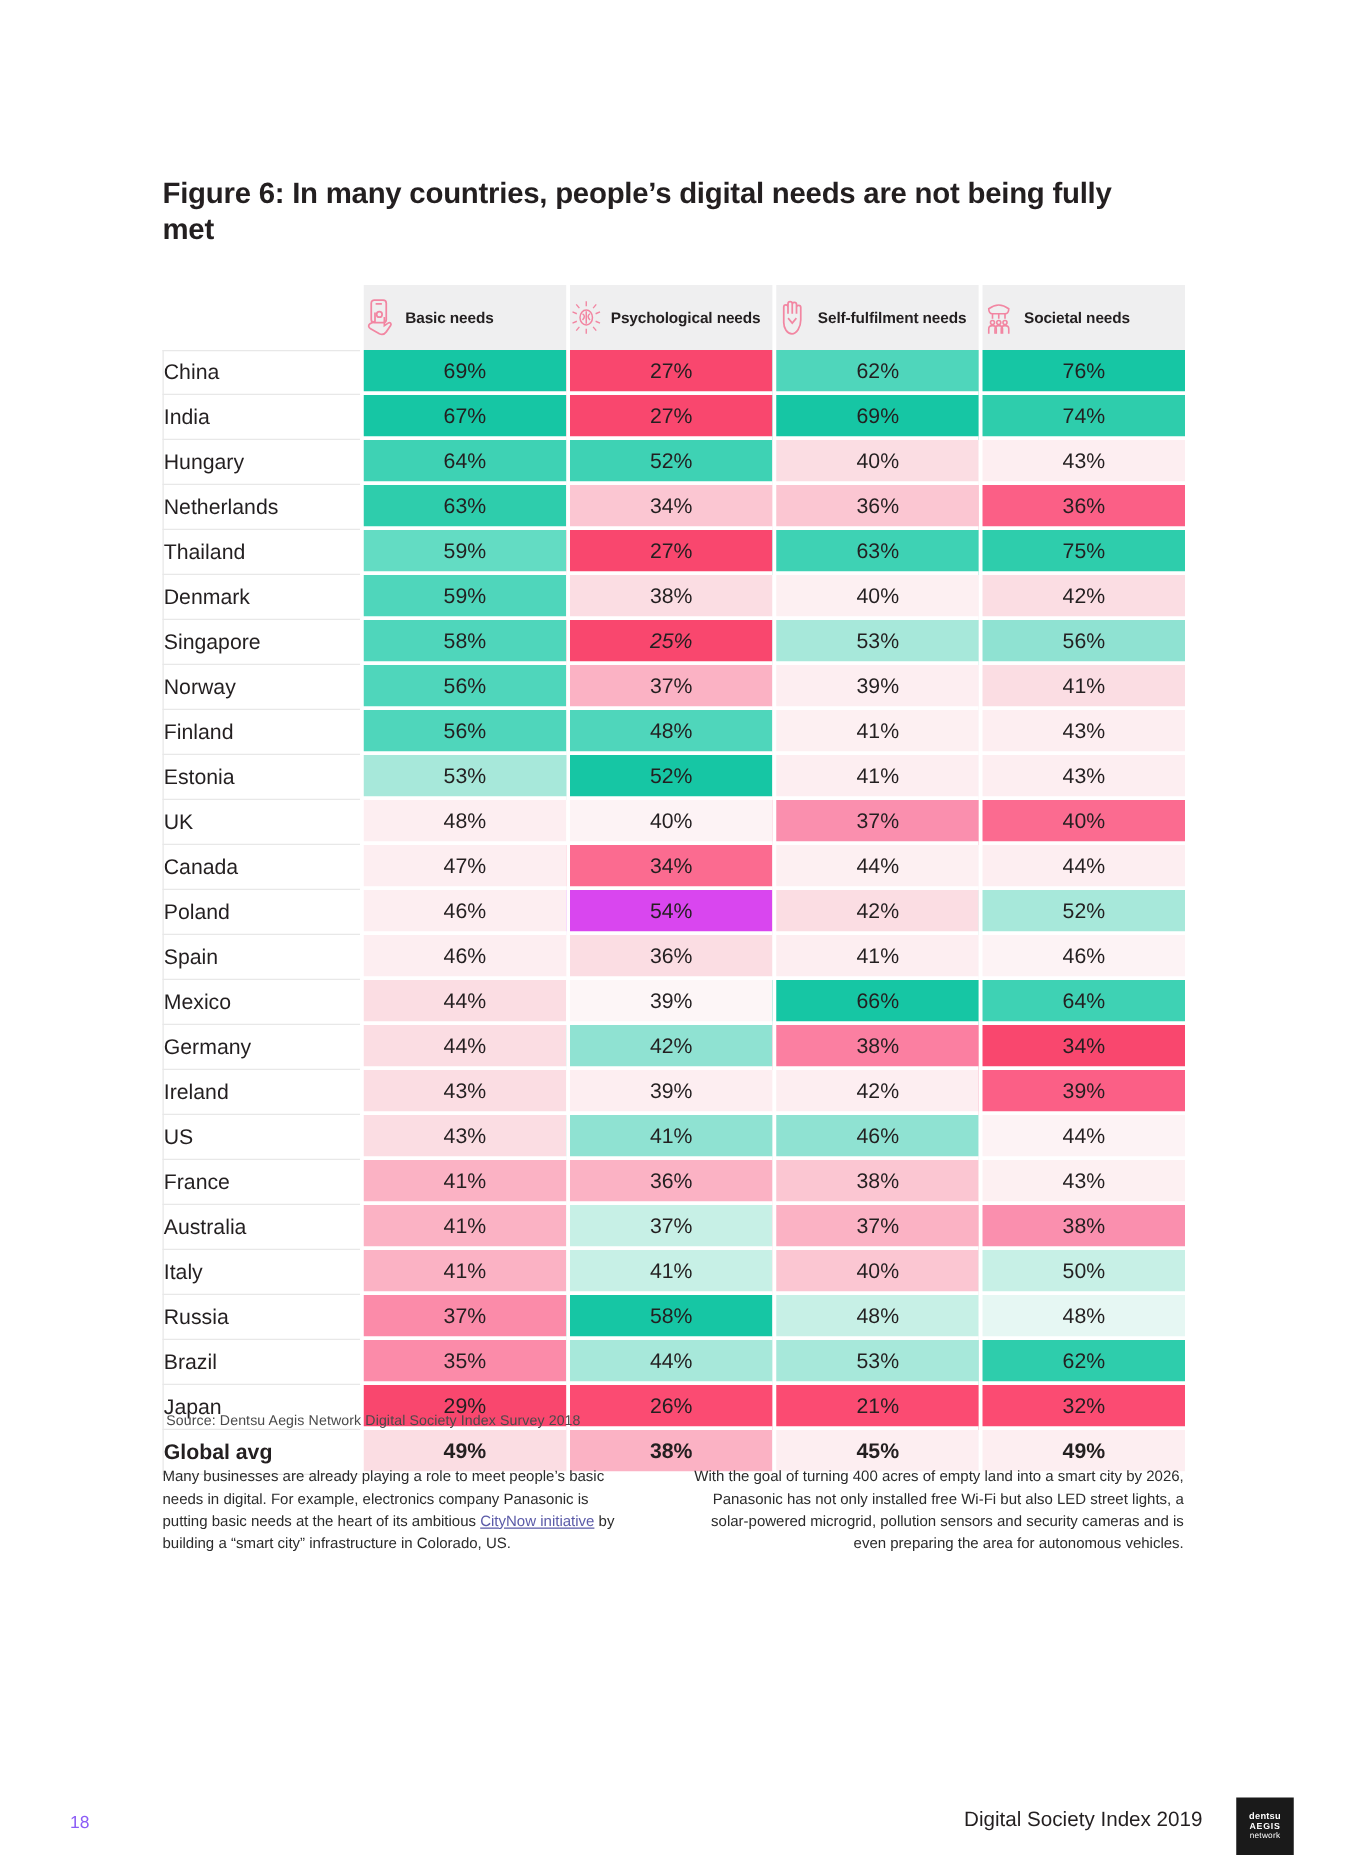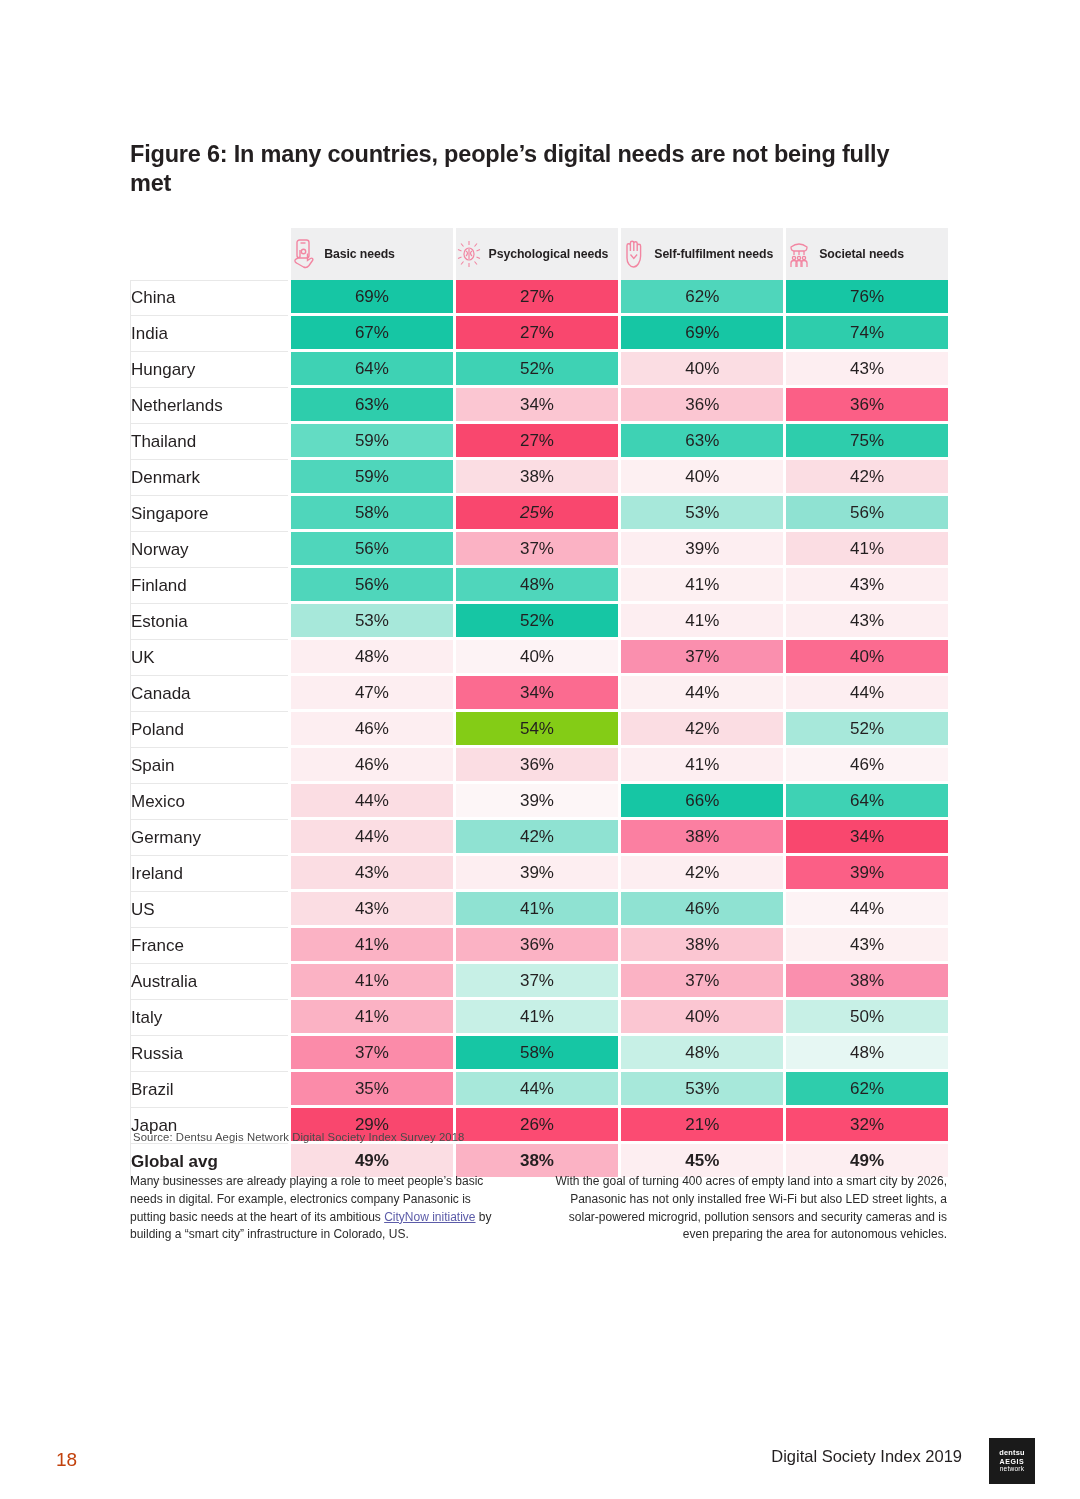--- a/index.html
+++ b/index.html
@@ -77,21 +77,21 @@
     position:absolute;top:1173px;
     font-size:12px;line-height:1.48;color:#2b2b2b;
   }
   .col-left{left:130px;width:380px;}
   .col-right{left:547px;width:400px;text-align:right;}
   .link{color:#5b5ba8;text-decoration:underline;}
 
   
   .pagenum{
     position:absolute;left:56px;top:1449px;
-    font-size:19px;color:#c2410c;
+    font-size:14px;color:#8b5cf6;
   }
   .foot-title{
     position:absolute;right:118px;top:1447px;
     font-size:16.5px;color:#231f20;white-space:nowrap;
   }
   .logo{
     position:absolute;right:45px;top:1438px;
     width:46px;height:46px;background:#1a1a1a;
     display:flex;flex-direction:column;align-items:center;justify-content:center;
     gap:1px;
@@ -267,21 +267,21 @@
         <tr class="r11">
           <td class="cname">Canada</td>
           <td class="val" style="background: rgb(253, 238, 241);">47%</td>
           <td class="val" style="background: rgb(251, 107, 144);">34%</td>
           <td class="val" style="background: rgb(253, 240, 242);">44%</td>
           <td class="val" style="background: rgb(253, 238, 241);">44%</td>
         </tr>
         <tr class="r12">
           <td class="cname">Poland</td>
           <td class="val" style="background: rgb(253, 238, 241);">46%</td>
-          <td class="val" style="background: #84cc16;">54%</td>
+          <td class="val" style="background: #d946ef;">54%</td>
           <td class="val" style="background: rgb(251, 221, 227);">42%</td>
           <td class="val" style="background: rgb(167, 232, 218);">52%</td>
         </tr>
         <tr class="r13">
           <td class="cname">Spain</td>
           <td class="val" style="background: rgb(253, 238, 241);">46%</td>
           <td class="val" style="background: rgb(251, 221, 227);">36%</td>
           <td class="val" style="background: rgb(253, 238, 241);">41%</td>
           <td class="val" style="background: rgb(253, 243, 245);">46%</td>
         </tr>

